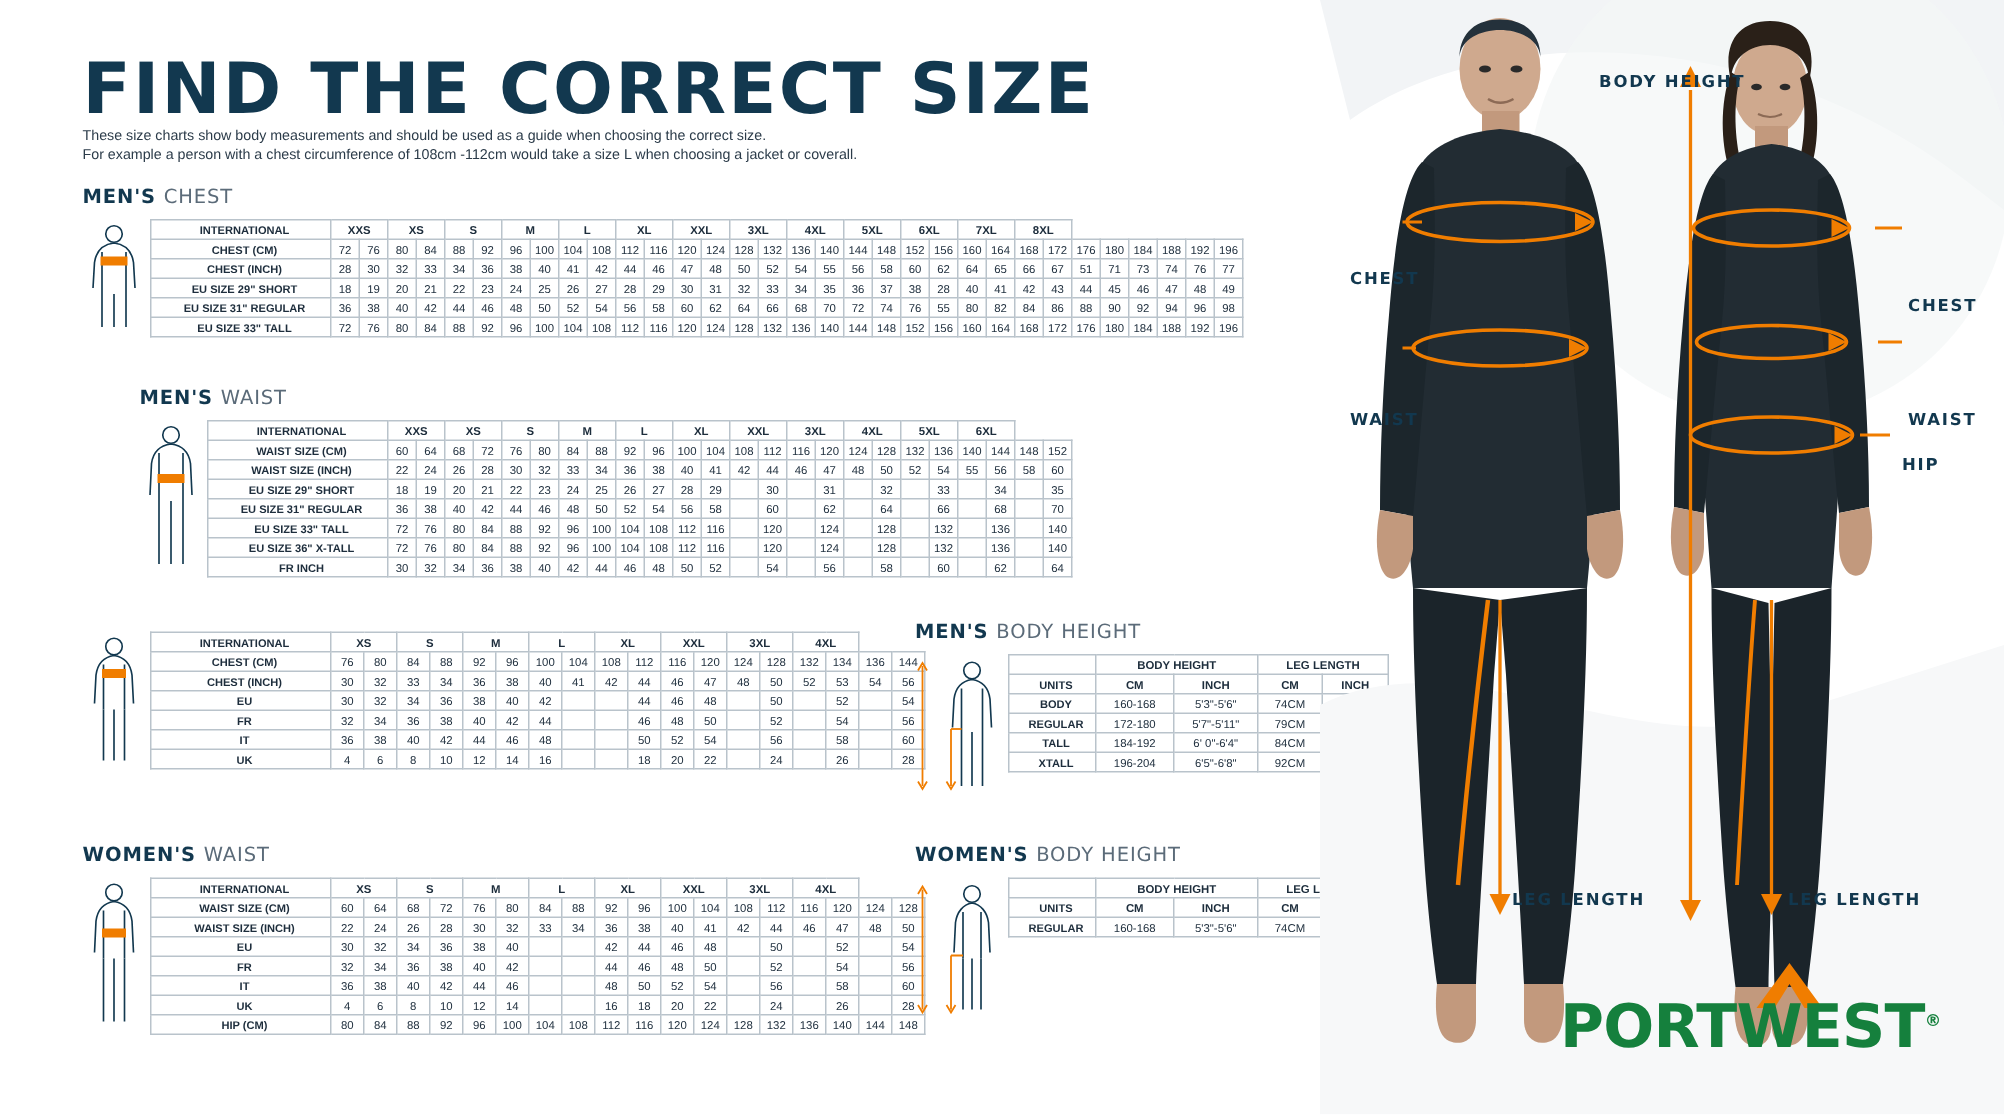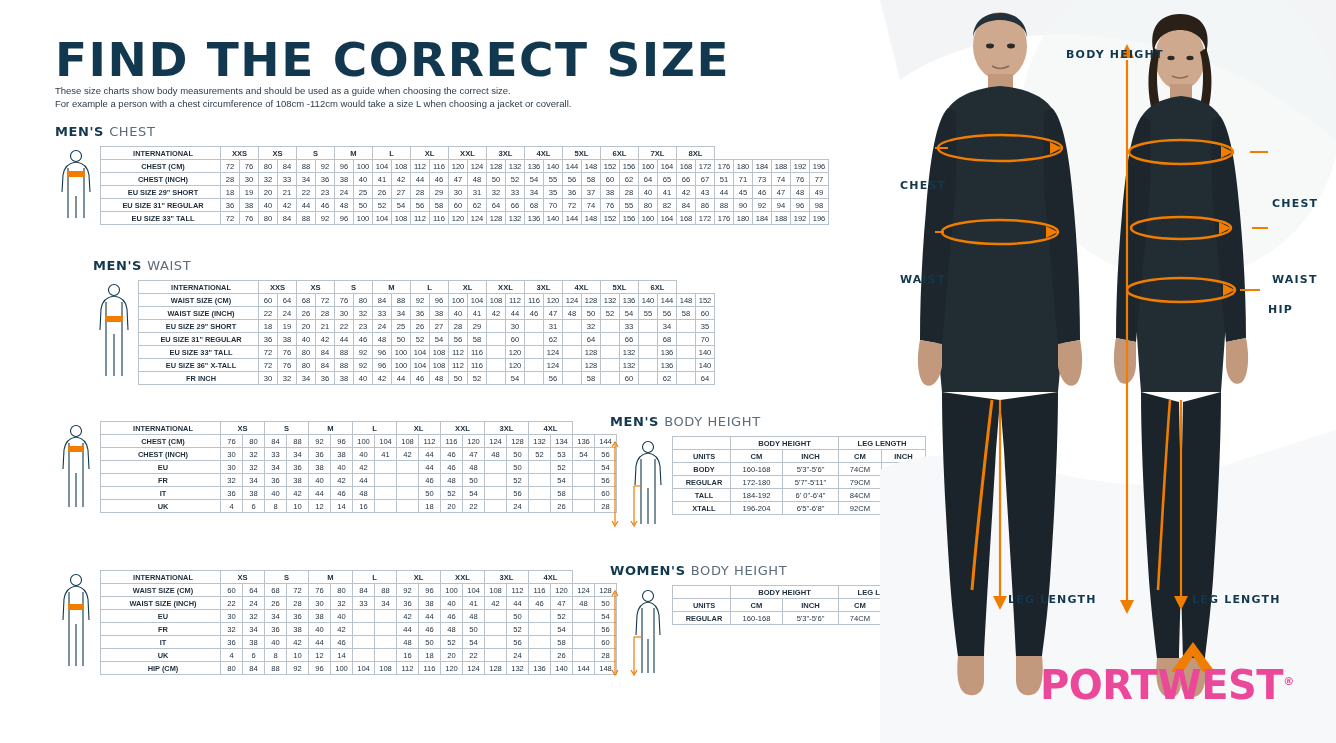--- a/index.html
+++ b/index.html
@@ -80,21 +80,21 @@
   }
   .labelTxt {
     position:absolute;
     font-size:11px; font-weight:bold; letter-spacing:1.2px;
     color:#12384f; font-family:"DejaVu Sans", sans-serif;
     white-space:nowrap;
   }
   .logo {
     position:absolute; left:1040px; top:662px;
     font-size:40px; font-weight:bold; letter-spacing:-0.5px;
-    color:#ec4899; font-family:"DejaVu Sans", sans-serif;
+    color:#15803d; font-family:"DejaVu Sans", sans-serif;
   }
   .logo .reg { font-size:11px; vertical-align:super; }
   .logo-mark {
     position:absolute; left:1163px; top:640px;
   }
 </style>
 </head>
 <body>
 
 <div class="page">
@@ -707,20 +707,24 @@
               <td>26</td>
               <td></td>
               <td>28</td>
             </tr>
           </tbody>
       </table>
     </div>
   </div>
 
   <div class="block" style="left:55px; top:563px;">
+    <div class="sec-head">
+      <span>WOMEN'S</span>
+      <span class="light">WAIST</span>
+    </div>
     <div style="position:relative; margin-top:7px;">
       <svg class="fig" style="left:0; top:2px;" width="42" height="96" viewBox="0 0 42 96">
         <g stroke="#12384f" stroke-width="1.1" fill="none">
           <circle cx="21" cy="8" r="5.5"></circle>
           <path d="M21 14 C14 15,10 20,9 27 L8 48 M21 14 C28 15,32 20,33 27 L34 48"></path>
           <path d="M14 20 L14 52 M28 20 L28 52"></path>
           <path d="M14 52 L14 94 M28 52 L28 94 M21 52 L21 94"></path>
         </g>
         <rect x="13" y="32" width="16" height="6" fill="#f07d00"></rect>
       </svg>

